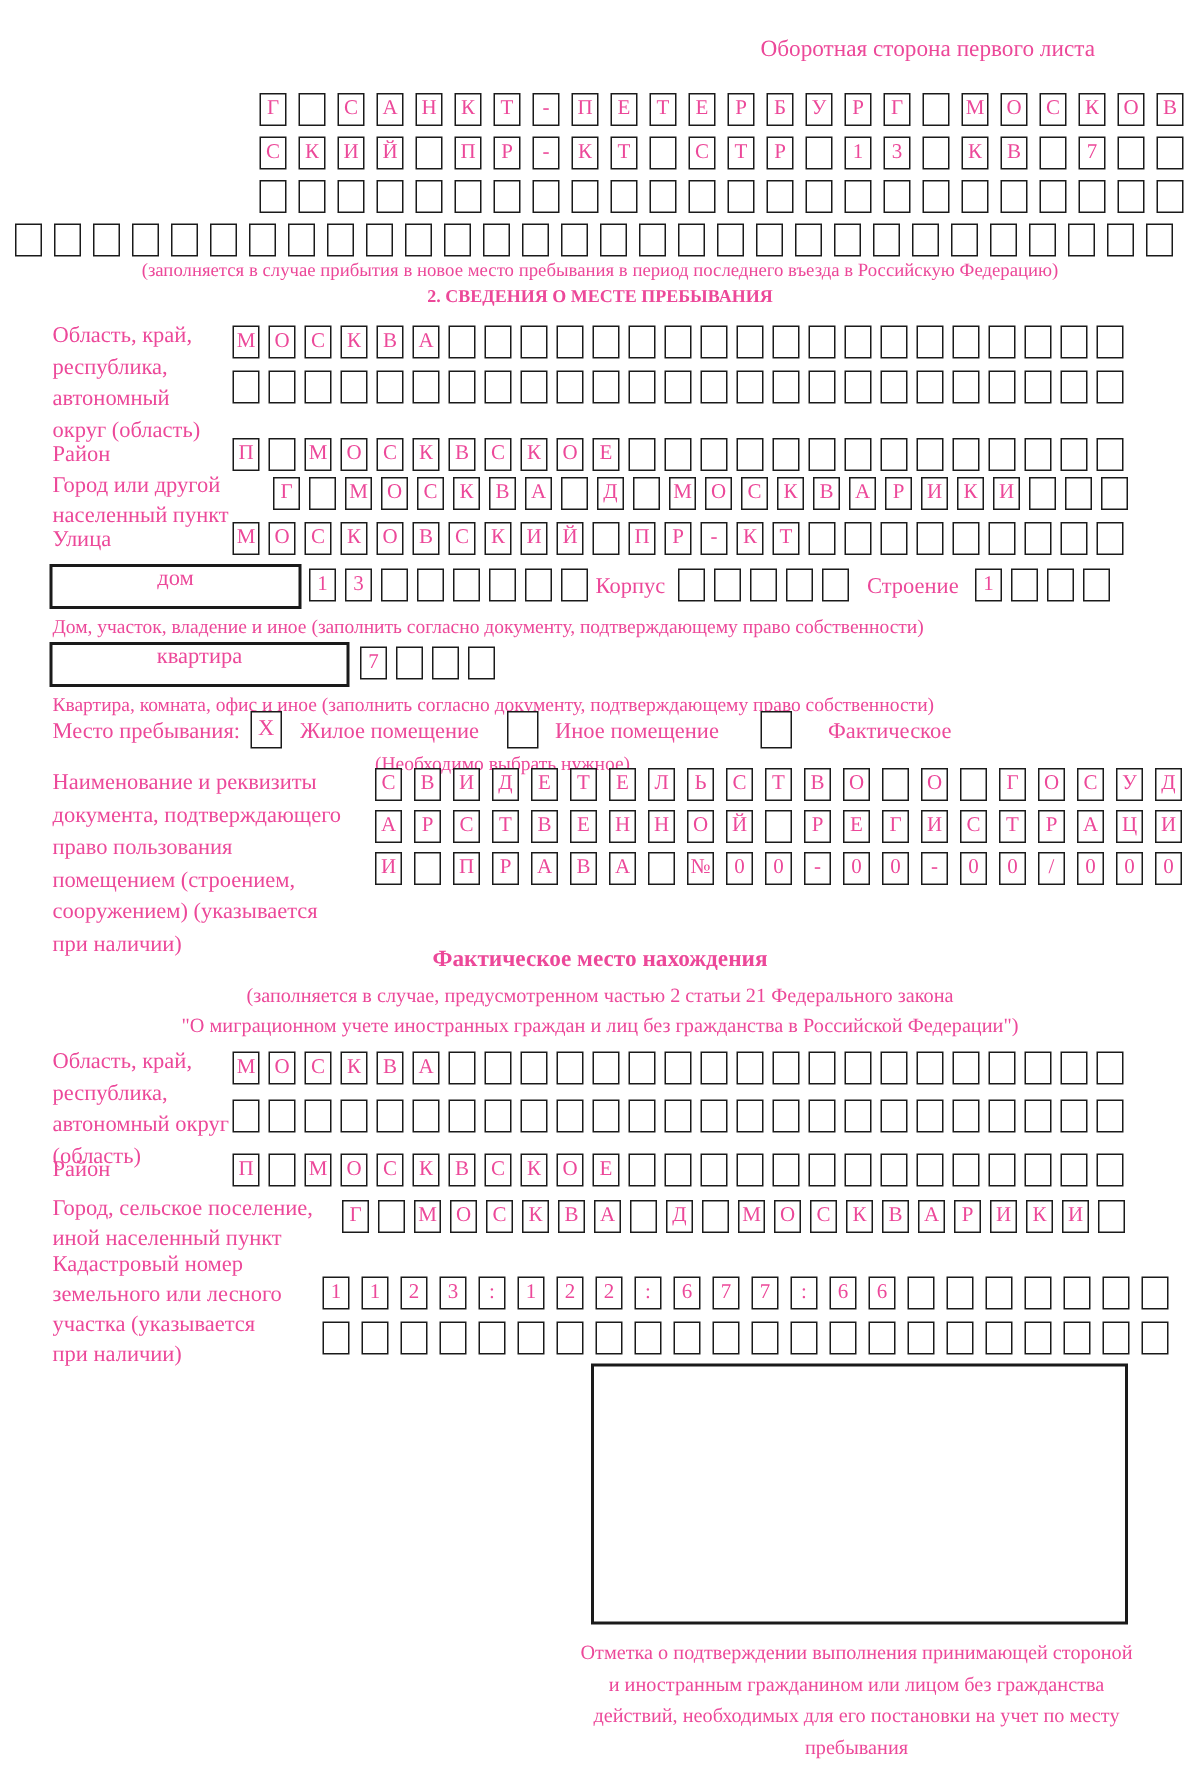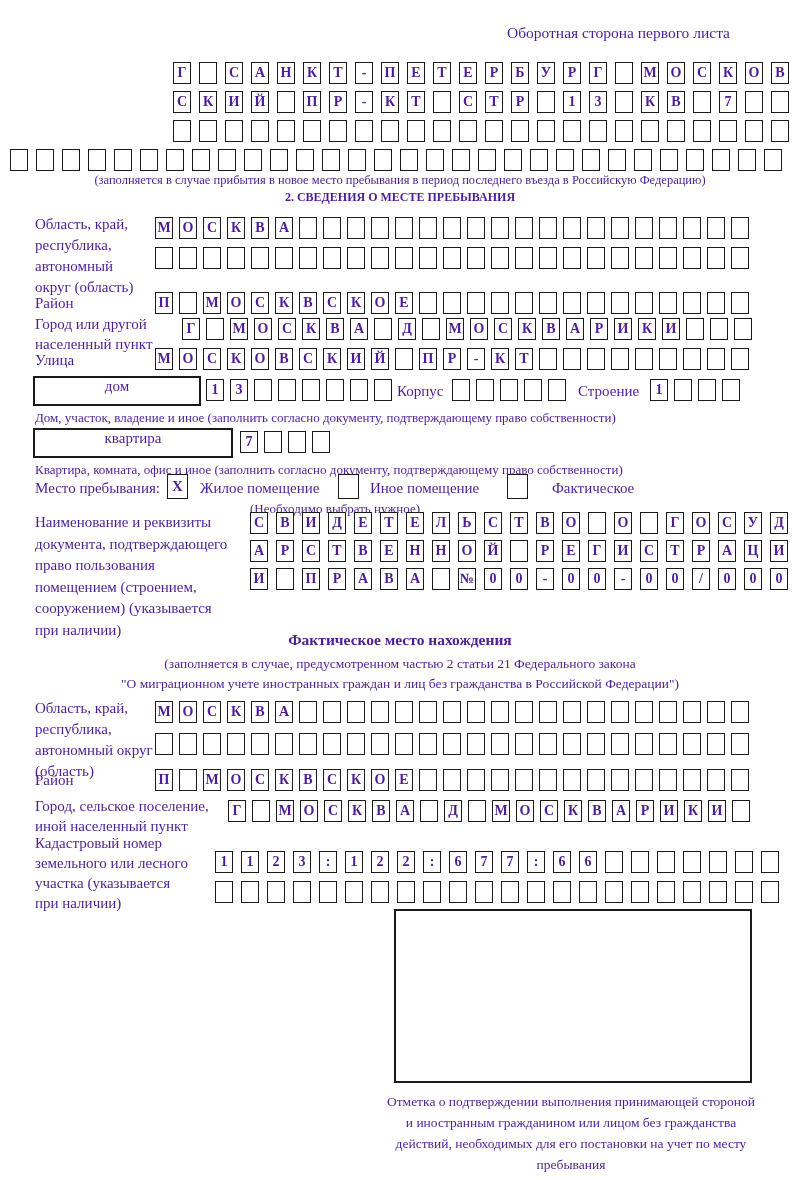--- a/index.html
+++ b/index.html
@@ -1,23 +1,23 @@
 <!DOCTYPE html>
 <html><head>
 <meta charset="utf-8">
 <style>
   html,body{margin:0;padding:0;background:#fff;}
   #page{position:relative;width:800px;height:1180px;background:#fff;overflow:hidden;
-        font-family:"Liberation Serif","DejaVu Serif",serif;color:#4c1d95;}
+        font-family:"Liberation Serif","DejaVu Serif",serif;color:#ec4899;}
   .abs{position:absolute;}
   .lbl{font-size:15px;line-height:21px;white-space:pre-line;}
   .small{font-size:13px;}
   .center{text-align:center;}
   .bold{font-weight:bold;}
-  .cellrow{position:absolute;white-space:nowrap;height:23px;font-weight:bold;}
+  .cellrow{position:absolute;white-space:nowrap;height:23px;}
   .cell{display:inline-block;width:18px;height:22px;box-sizing:border-box;
         border:1.6px solid #1a1a1a;background:#fff;
         font-size:14px;line-height:19px;text-align:center;vertical-align:top;}
   .p26 .cell{margin-right:8px;}
   .p24 .cell{margin-right:6px;}
   .cb .cell{width:21px;height:25px;font-size:15px;line-height:22px;}
   .bigbox{position:absolute;box-sizing:border-box;border:2px solid #1a1a1a;
           display:flex;align-items:flex-start;justify-content:center;font-size:15px;}
   .note{font-size:12.5px;}
   .fullw{left:0;width:800px;}

